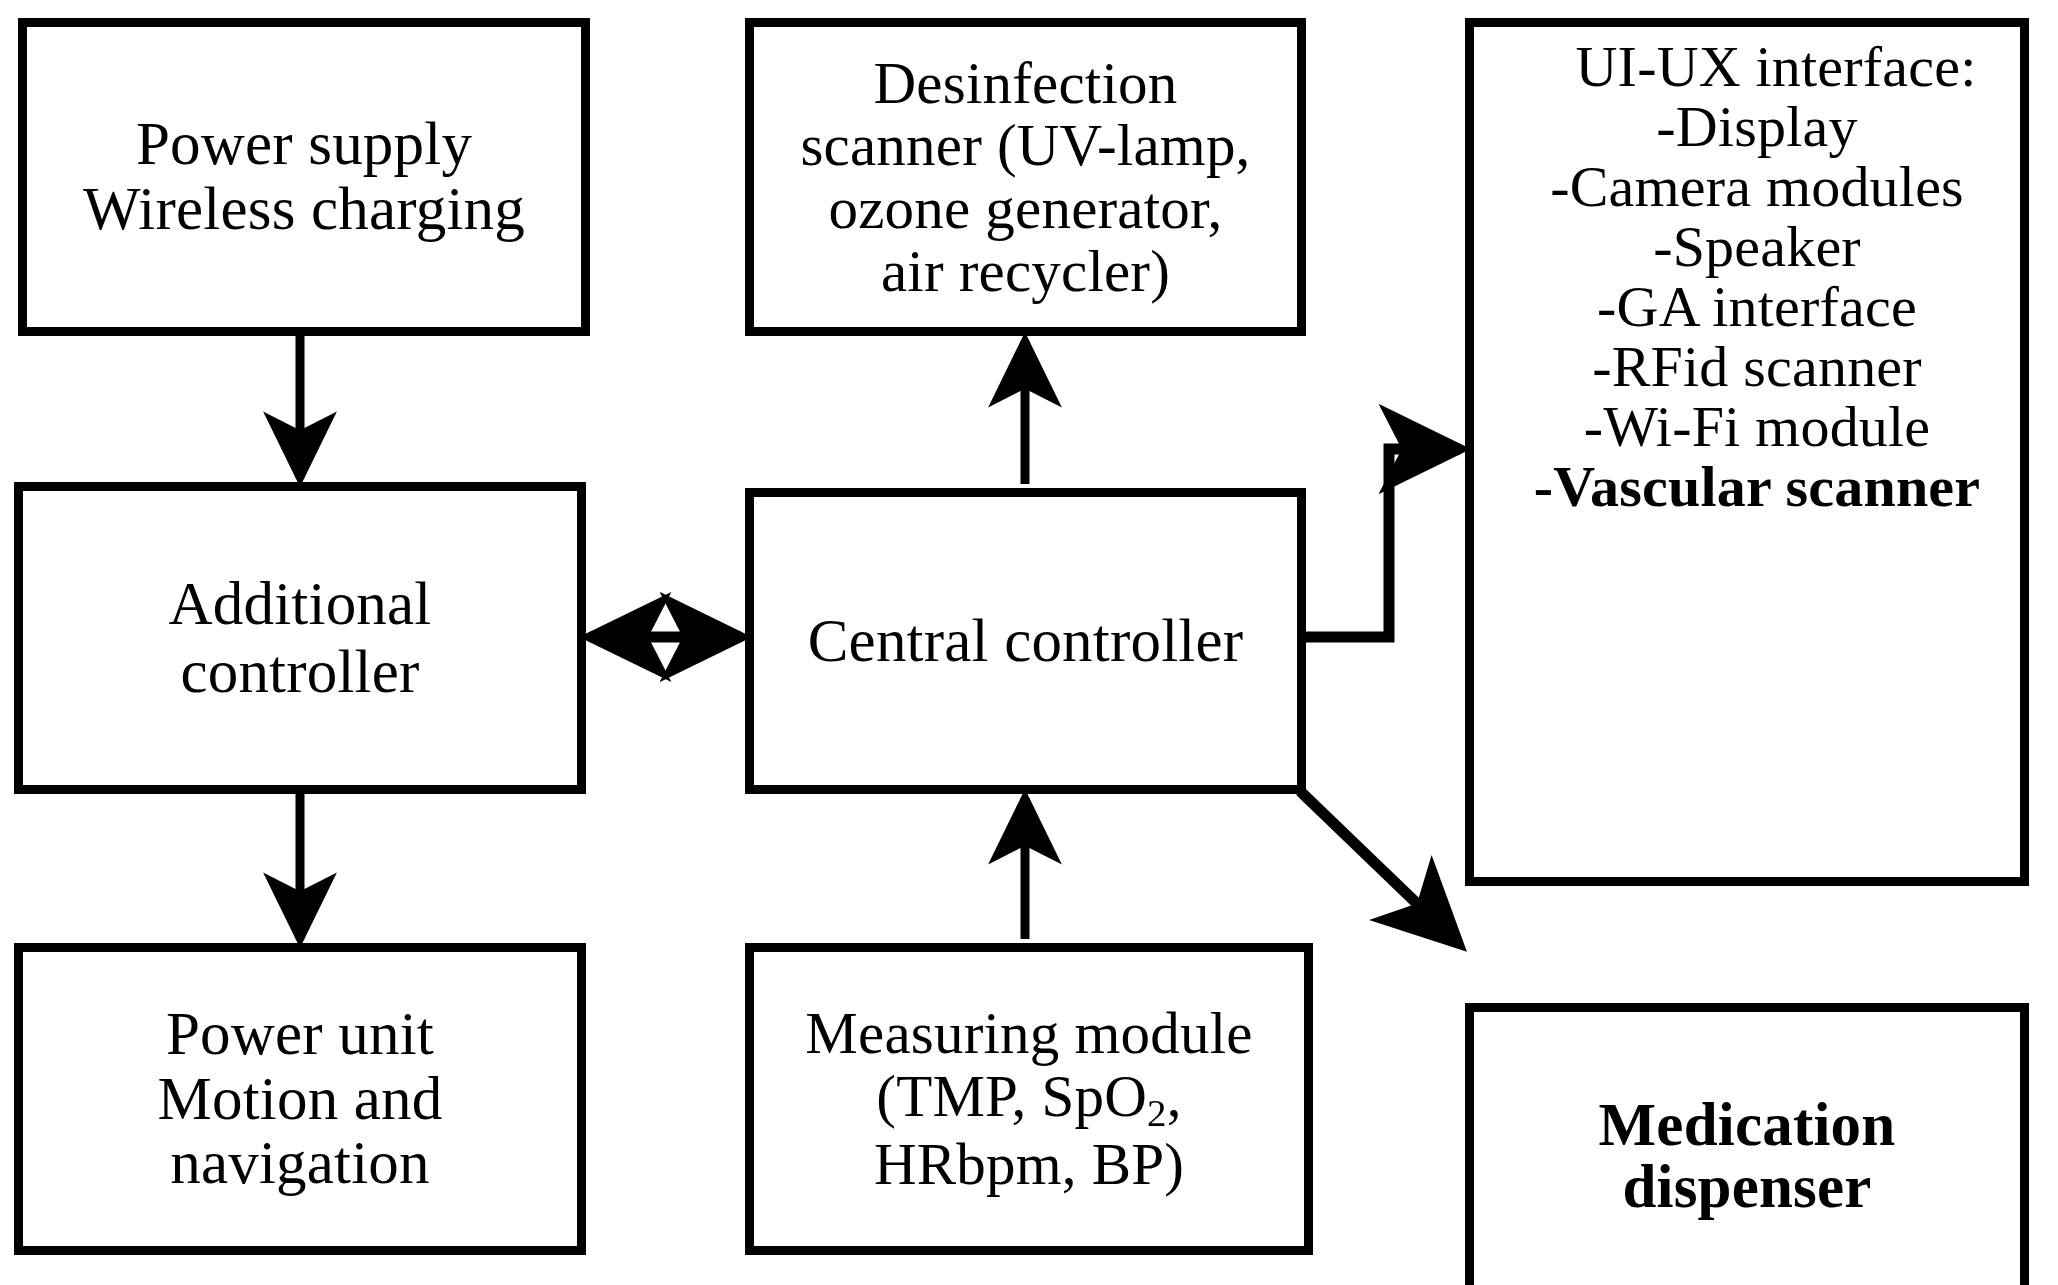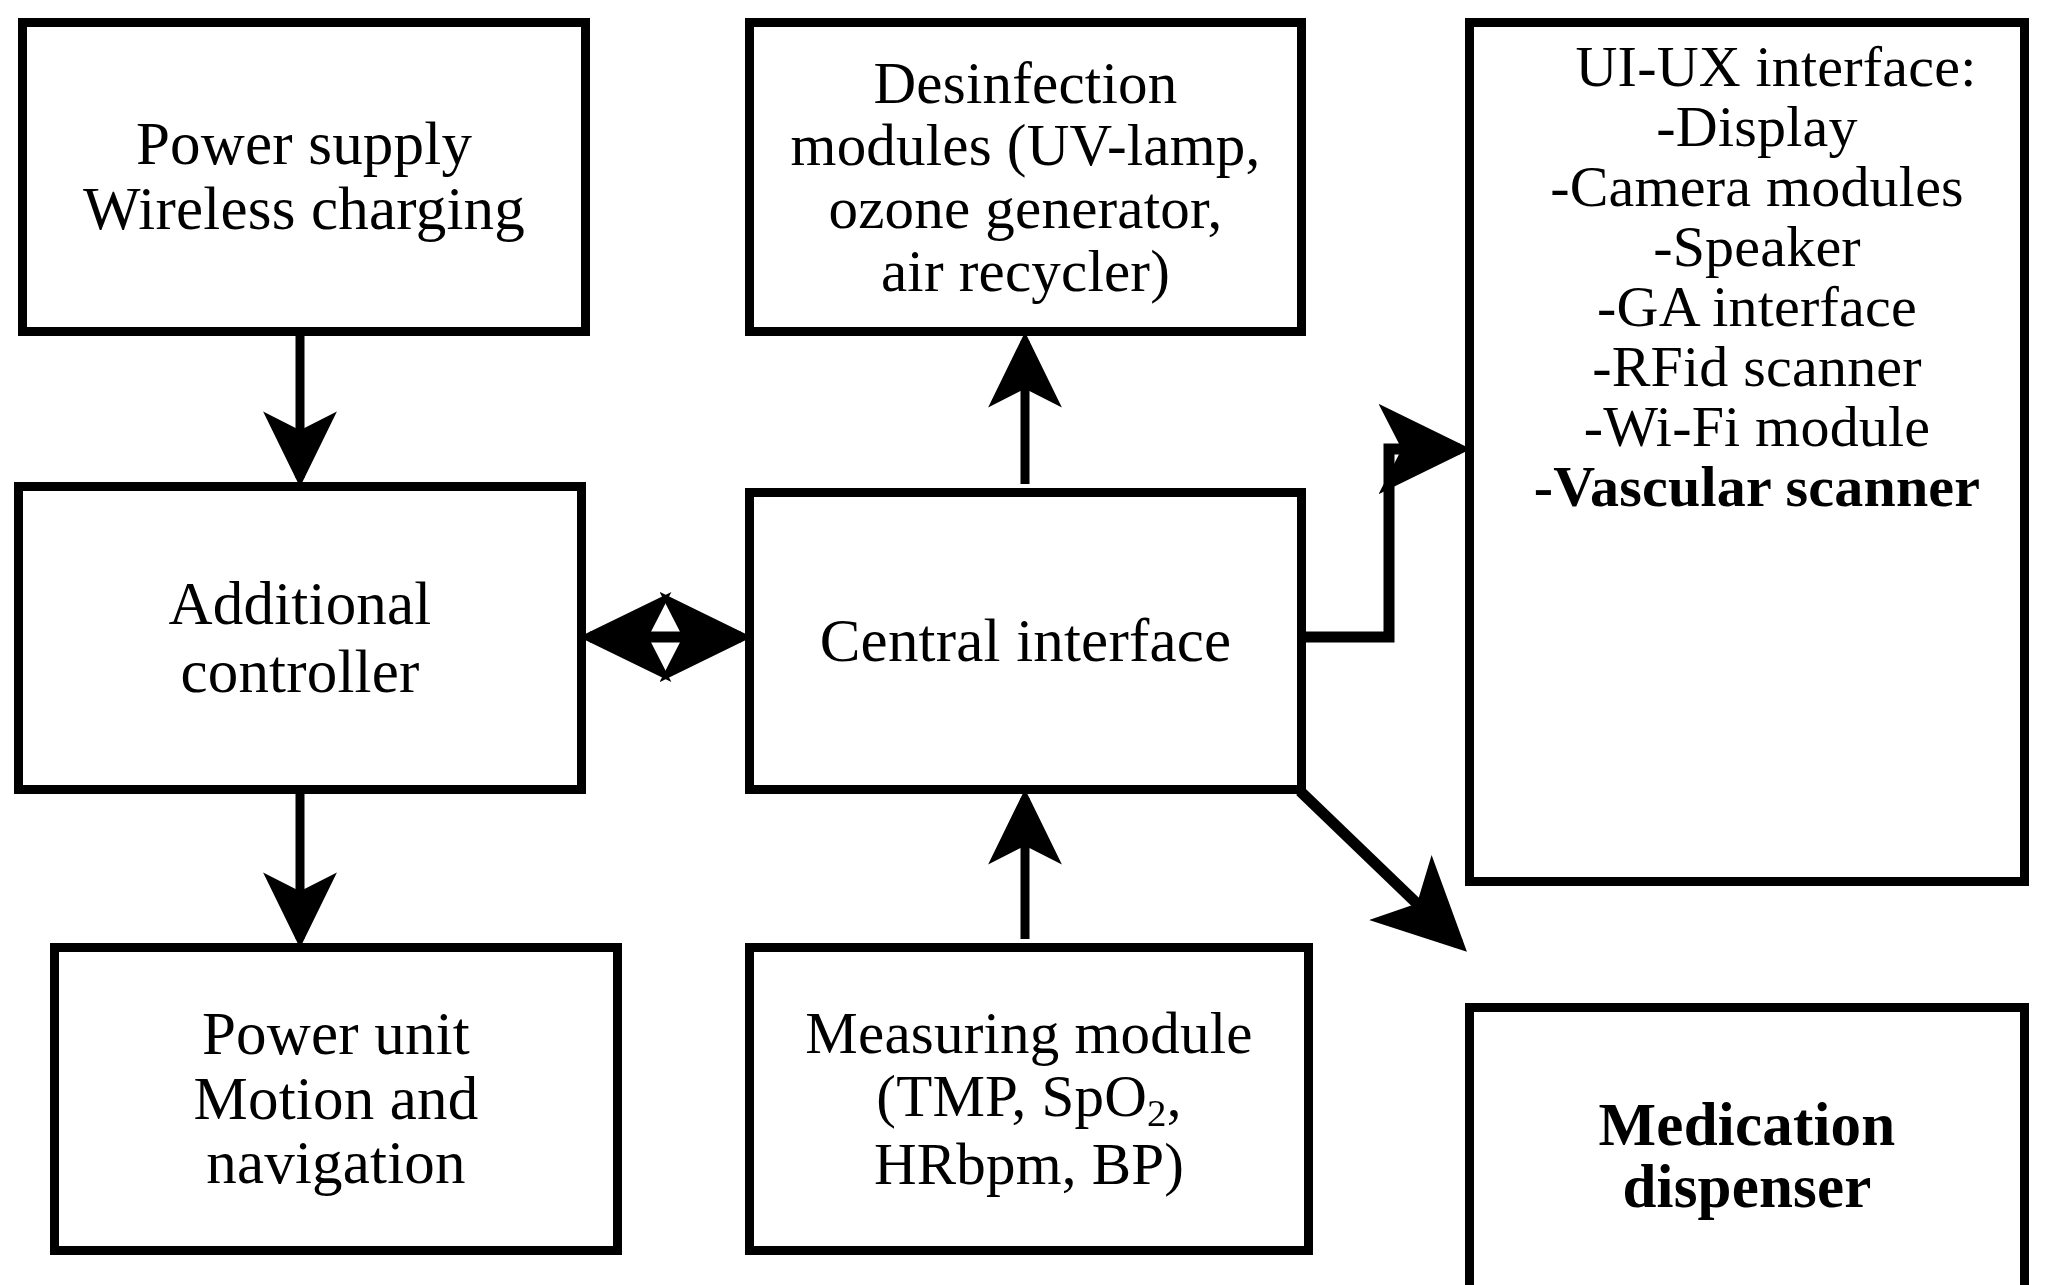--- a/index.html
+++ b/index.html
@@ -44,21 +44,21 @@
   .node.bold .line { font-weight: bold; }
 
   
   #node-power-supply   { left: 18px;   top: 18px;  width: 572px; height: 318px; }
   #node-desinfection   { left: 745px;  top: 18px;  width: 561px; height: 318px; }
   #node-uiux          { left: 1465px; top: 18px;  width: 564px; height: 868px;
                          align-items: center; justify-content: flex-start;
                          padding: 10px 0 0 14px; }
   #node-additional     { left: 14px;   top: 482px; width: 572px; height: 312px; }
   #node-central        { left: 745px;  top: 488px; width: 561px; height: 306px; }
-  #node-power-unit     { left: 14px;   top: 943px; width: 572px; height: 312px; margin-left: 36px; }
+  #node-power-unit     { left: 14px;   top: 943px; width: 572px; height: 312px; }
   #node-measuring      { left: 745px;  top: 943px; width: 568px; height: 312px; }
   #node-medication     { left: 1465px; top: 1003px; width: 564px; height: 306px; }
 
   #node-uiux .line {
     text-align: left;
     font-size: 58px;
     line-height: 1.035;
     padding-left: 6px;
   }
   #node-uiux .title {
@@ -103,21 +103,21 @@
     <line x1="1300" y1="791" x2="1459" y2="944" stroke="#000000" stroke-width="11" marker-end="url(#ah)"></line>
   </svg>
 
   <div class="node" id="node-power-supply">
     <span class="line">Power supply</span>
     <span class="line">Wireless charging</span>
   </div>
 
   <div class="node" id="node-desinfection">
     <span class="line">Desinfection</span>
-    <span class="line">modules (UV-lamp,</span>
+    <span class="line">scanner (UV-lamp,</span>
     <span class="line">ozone generator,</span>
     <span class="line">air recycler)</span>
   </div>
 
   <div class="node" id="node-uiux">
     <span class="line title">UI-UX interface:</span>
     <span class="line">-Display</span>
     <span class="line">-Camera modules</span>
     <span class="line">-Speaker</span>
     <span class="line">-GA interface</span>
@@ -125,21 +125,21 @@
     <span class="line">-Wi-Fi module</span>
     <span class="line bold">-Vascular scanner</span>
   </div>
 
   <div class="node" id="node-additional">
     <span class="line">Additional</span>
     <span class="line">controller</span>
   </div>
 
   <div class="node" id="node-central">
-    <span class="line">Central interface</span>
+    <span class="line">Central controller</span>
   </div>
 
   <div class="node" id="node-power-unit">
     <span class="line">Power unit</span>
     <span class="line">Motion and</span>
     <span class="line">navigation</span>
   </div>
 
   <div class="node" id="node-measuring">
     <span class="line">Measuring module</span>

